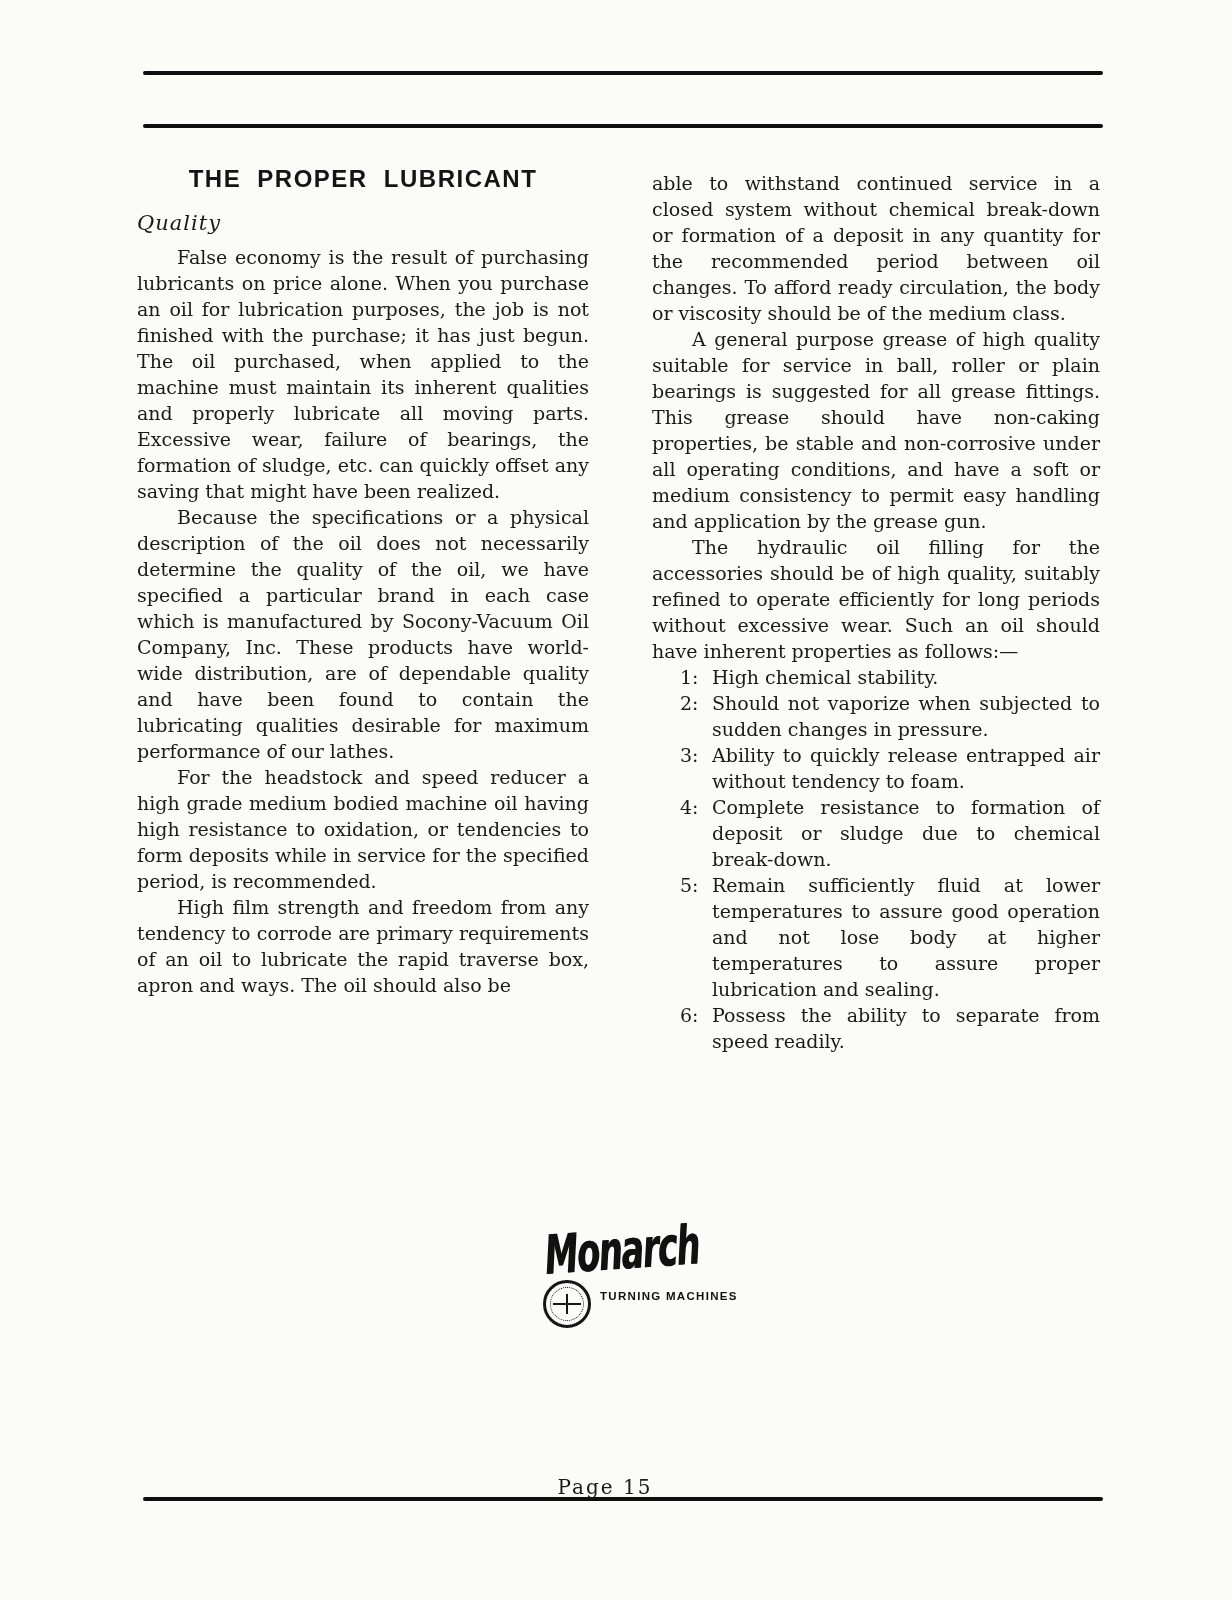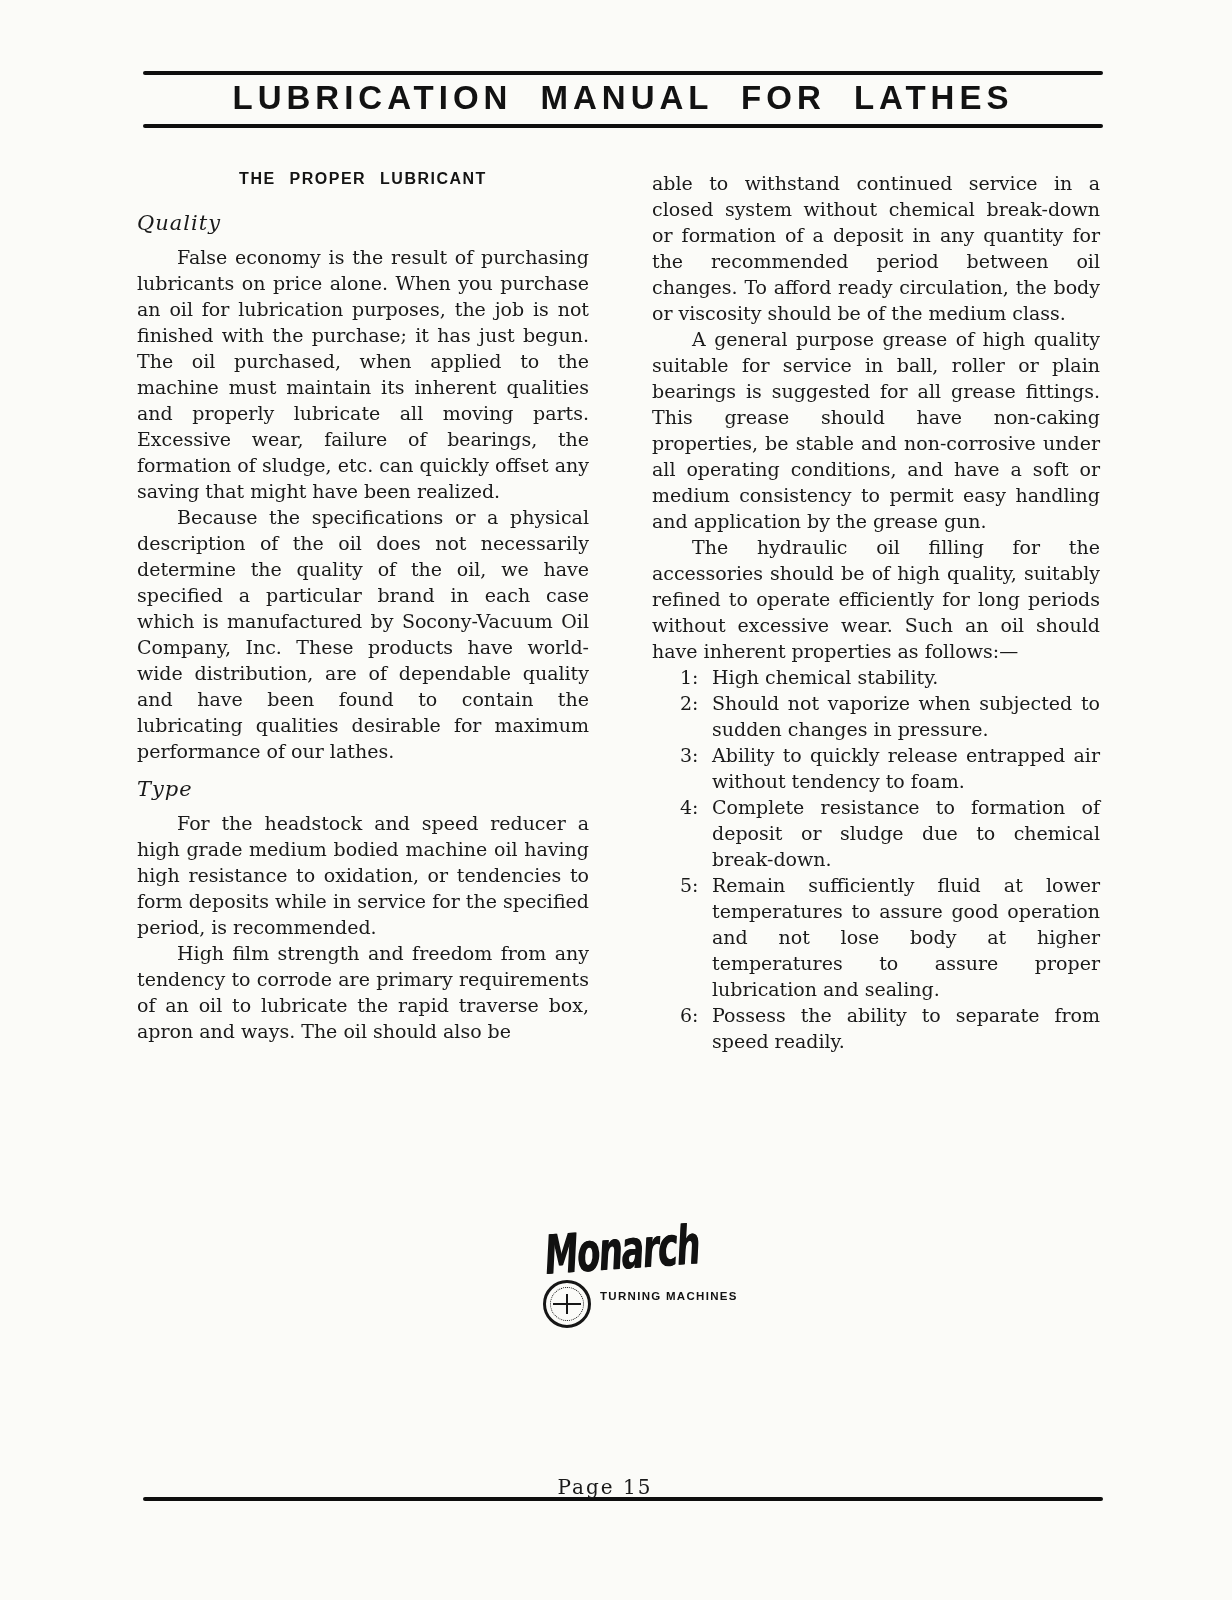--- a/index.html
+++ b/index.html
@@ -51,21 +51,21 @@
     color: #1a1a1a;
   }
   .col-left  { left: 137px; top: 166px; width: 452px; }
   .col-right { left: 652px; top: 170px; width: 448px; }
 
   .section-title {
     margin: 0 0 18px 0;
     text-align: center;
     font-family: "Liberation Sans", "DejaVu Sans", sans-serif;
     font-weight: 700;
-    font-size: 16px;
+    font-size: 24px;
     letter-spacing: 1.5px;
     word-spacing: 8px;
     color: #141414;
   }
   .subheading {
     margin: 12px 0 8px 0;
     font-style: italic;
     font-weight: 400;
     font-size: 21px;
     letter-spacing: 1px;
@@ -162,31 +162,29 @@
     letter-spacing: 2px;
     color: #1a1a1a;
   }
 </style>
 </head>
 <body>
 
 <div class="page">
 
   <div class="rule rule-top"></div>
-  <h1 class="page-title">LUBRICATION MANUAL FOR LATHES</h1>
   <div class="rule rule-mid"></div>
 
   <section class="col col-left">
     <h2 class="section-title">THE PROPER LUBRICANT</h2>
 
     <h3 class="subheading">Quality</h3>
     <p class="indent">False economy is the result of purchasing lubricants on price alone.  When you purchase an oil for lubrication purposes, the job is not finished with the purchase; it has just begun.  The oil purchased, when applied to the machine must maintain its inherent qualities and properly lubricate all moving parts.  Excessive wear, failure of bearings, the formation of sludge, etc. can quickly offset any saving that might have been realized.</p>
     <p class="indent">Because the specifications or a physical description of the oil does not necessarily determine the quality of the oil, we have specified a particular brand in each case which is manufactured by Socony-Vacuum Oil Company, Inc.  These products have world-wide distribution, are of dependable quality and have been found to contain the lubricating qualities desirable for maximum performance of our lathes.</p>
 
-    <h3 class="subheading">Type</h3>
     <p class="indent">For the headstock and speed reducer a high grade medium bodied machine oil having high resistance to oxidation, or tendencies to form deposits while in service for the specified period, is recommended.</p>
     <p class="indent">High film strength and freedom from any tendency to corrode are primary requirements of an oil to lubricate the rapid traverse box, apron and ways.  The oil should also be</p>
   </section>
 
   <section class="col col-right">
     <p>able to withstand continued service in a closed system without chemical break-down or formation of a deposit in any quantity for the recommended period between oil changes.  To afford ready circulation, the body or viscosity should be of the medium class.</p>
     <p class="indent">A general purpose grease of high quality suitable for service in ball, roller or plain bearings is suggested for all grease fittings.  This grease should have non-caking properties, be stable and non-corrosive under all operating conditions, and have a soft or medium consistency to permit easy handling and application by the grease gun.</p>
     <p class="indent">The hydraulic oil filling for the accessories should be of high quality, suitably refined to operate efficiently for long periods without excessive wear.  Such an oil should have inherent properties as follows:—</p>
 
     <ol class="props">

